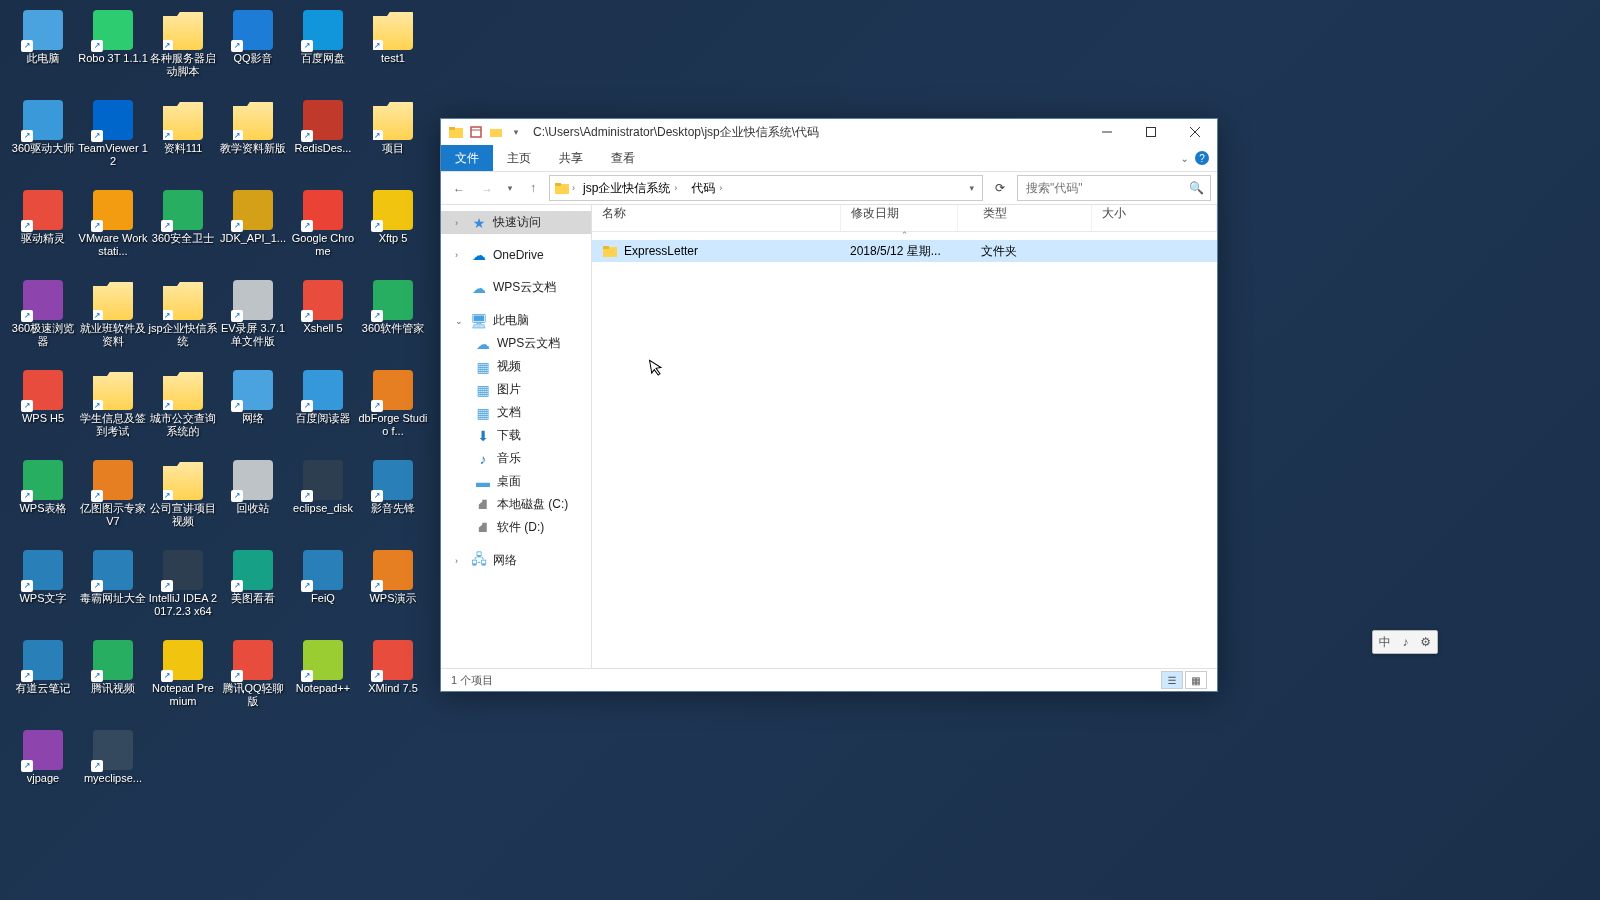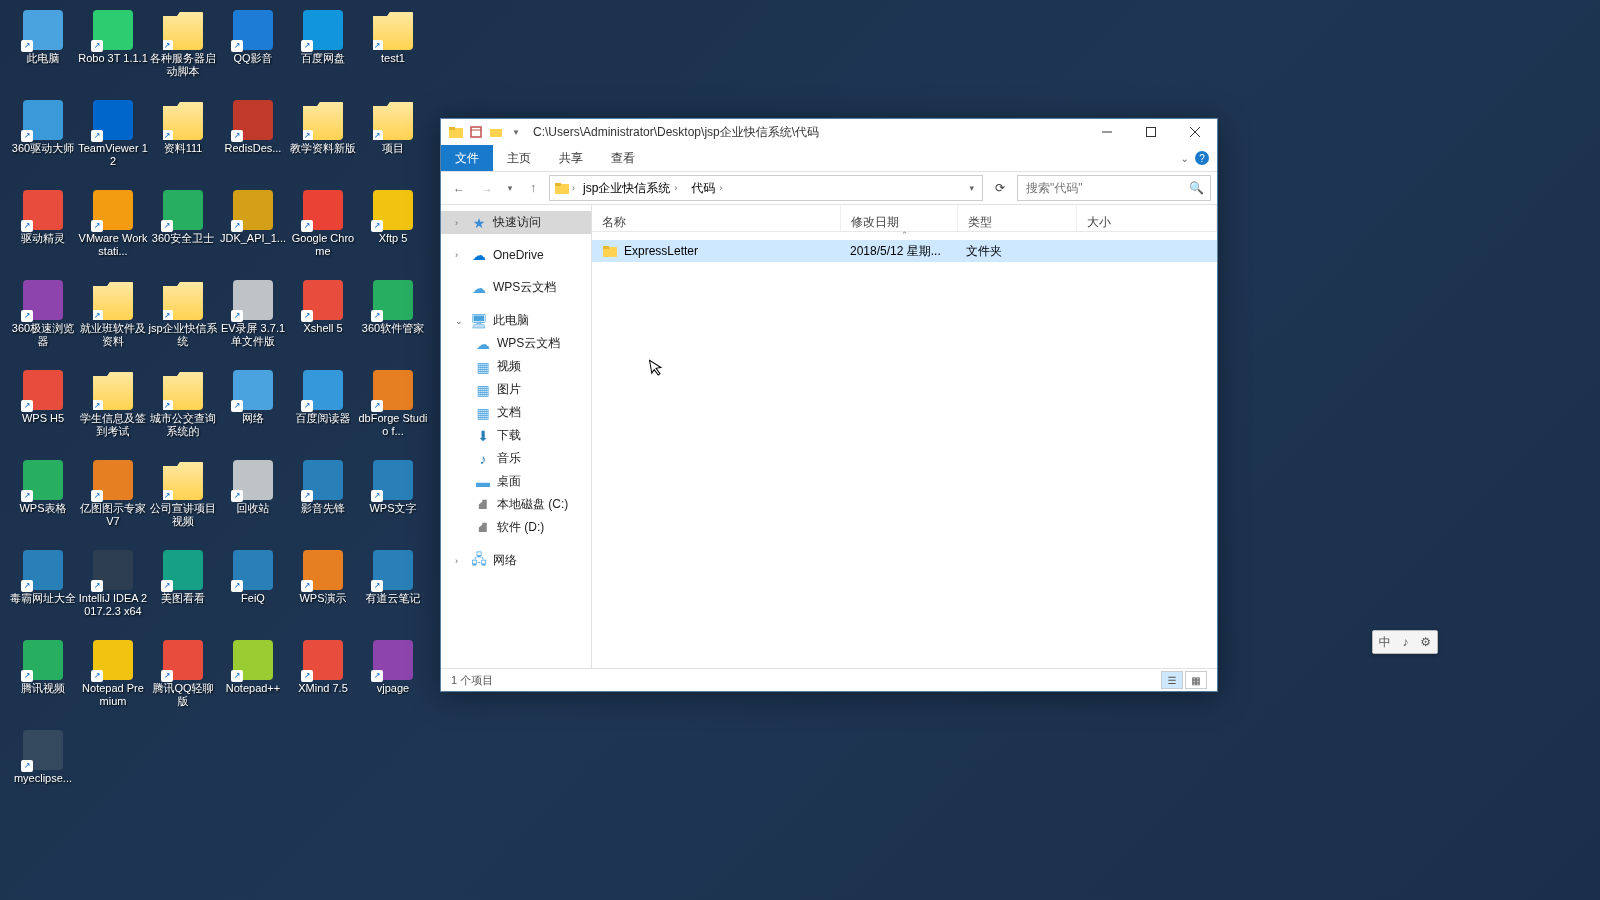--- a/index.html
+++ b/index.html
@@ -33,22 +33,22 @@
   .body{flex:1;display:flex;min-height:0;}
   .nav{width:150px;border-right:1px solid #e1e1e1;padding:6px 0;overflow:hidden;}
   .navitem{display:flex;align-items:center;gap:6px;padding:3px 6px 3px 14px;font-size:12px;color:#222;white-space:nowrap;}
   .navitem.sel{background:#d8d8d8;}
   .navitem .chev{width:10px;color:#666;font-size:9px;}
   .navitem .nico{width:16px;height:16px;display:flex;align-items:center;justify-content:center;font-size:14px;}
   .navitem.sub{padding-left:34px;}
   .navsep{height:10px;}
   .content{flex:1;display:flex;flex-direction:column;}
   .cols{display:flex;height:26px;align-items:center;border-bottom:1px solid #e8e8e8;font-size:12px;color:#444;}
-  .cols>div{padding-left:10px;border-right:1px solid #f0f0f0;height:100%;display:flex;align-items:flex-end;}
-  .c-name{flex:0 0 238px;} .c-date{flex:0 0 106px;} .c-type{flex:0 0 108px;} .c-size{flex:1;}
+  .cols>div{padding-left:10px;border-right:1px solid #f0f0f0;height:100%;display:flex;align-items:flex-start;}
+  .c-name{flex:0 0 238px;} .c-date{flex:0 0 106px;} .c-type{flex:0 0 108px;margin-left:15px;} .c-size{flex:1;}
   .row{display:flex;height:22px;align-items:center;font-size:12px;}
   .row.sel{background:#cde8ff;}
   .row>div{padding-left:10px;display:flex;align-items:center;gap:6px;}
   .status{height:22px;border-top:1px solid #e1e1e1;display:flex;align-items:center;padding:0 10px;font-size:11px;color:#555;}
   .status .views{margin-left:auto;display:flex;gap:2px;}
   .status .views span{width:20px;height:16px;border:1px solid #ccc;display:flex;align-items:center;justify-content:center;font-size:10px;}
   
   .ime{position:absolute;right:162px;top:630px;width:64px;height:22px;background:#f4f4f4;border:1px solid #bbb;display:flex;align-items:center;justify-content:space-around;font-size:12px;color:#555;border-radius:2px;box-shadow:0 1px 4px rgba(0,0,0,.3);}
   .cursor{position:absolute;left:650px;top:358px;font-size:14px;color:#000;pointer-events:none;transform:rotate(-10deg);}
   svg{display:block;}
@@ -87,29 +87,29 @@
     </div>
     <div class="dicon">
       <div class="ico shortcut" style="background: rgb(0, 102, 204);"></div>
       <div class="lbl">TeamViewer 12</div>
     </div>
     <div class="dicon">
       <div class="ico shortcut folder"></div>
       <div class="lbl">资料111</div>
     </div>
     <div class="dicon">
+      <div class="ico shortcut folder"></div>
+      <div class="lbl">教学资料新版</div>
+    </div>
+    <div class="dicon">
       <div class="ico shortcut" style="background: rgb(192, 57, 43);"></div>
       <div class="lbl">RedisDes...</div>
     </div>
     <div class="dicon">
       <div class="ico shortcut folder"></div>
-      <div class="lbl">教学资料新版</div>
-    </div>
-    <div class="dicon">
-      <div class="ico shortcut folder"></div>
       <div class="lbl">项目</div>
     </div>
     <div class="dicon">
       <div class="ico shortcut" style="background: rgb(231, 76, 60);"></div>
       <div class="lbl">驱动精灵</div>
     </div>
     <div class="dicon">
       <div class="ico shortcut" style="background: rgb(243, 156, 18);"></div>
       <div class="lbl">VMware Workstati...</div>
     </div>
@@ -185,20 +185,24 @@
       <div class="ico shortcut" style="background: rgb(230, 126, 34);"></div>
       <div class="lbl">亿图图示专家V7</div>
     </div>
     <div class="dicon">
       <div class="ico shortcut folder"></div>
       <div class="lbl">公司宣讲项目视频</div>
     </div>
     <div class="dicon">
       <div class="ico shortcut" style="background: rgb(189, 195, 199);"></div>
       <div class="lbl">回收站</div>
+    </div>
+    <div class="dicon">
+      <div class="ico shortcut" style="background: rgb(44, 62, 80);"></div>
+      <div class="lbl">eclipse_disk</div>
     </div>
     <div class="dicon">
       <div class="ico shortcut" style="background: rgb(41, 128, 185);"></div>
       <div class="lbl">影音先锋</div>
     </div>
     <div class="dicon">
       <div class="ico shortcut" style="background: rgb(41, 128, 185);"></div>
       <div class="lbl">WPS文字</div>
     </div>
     <div class="dicon">

